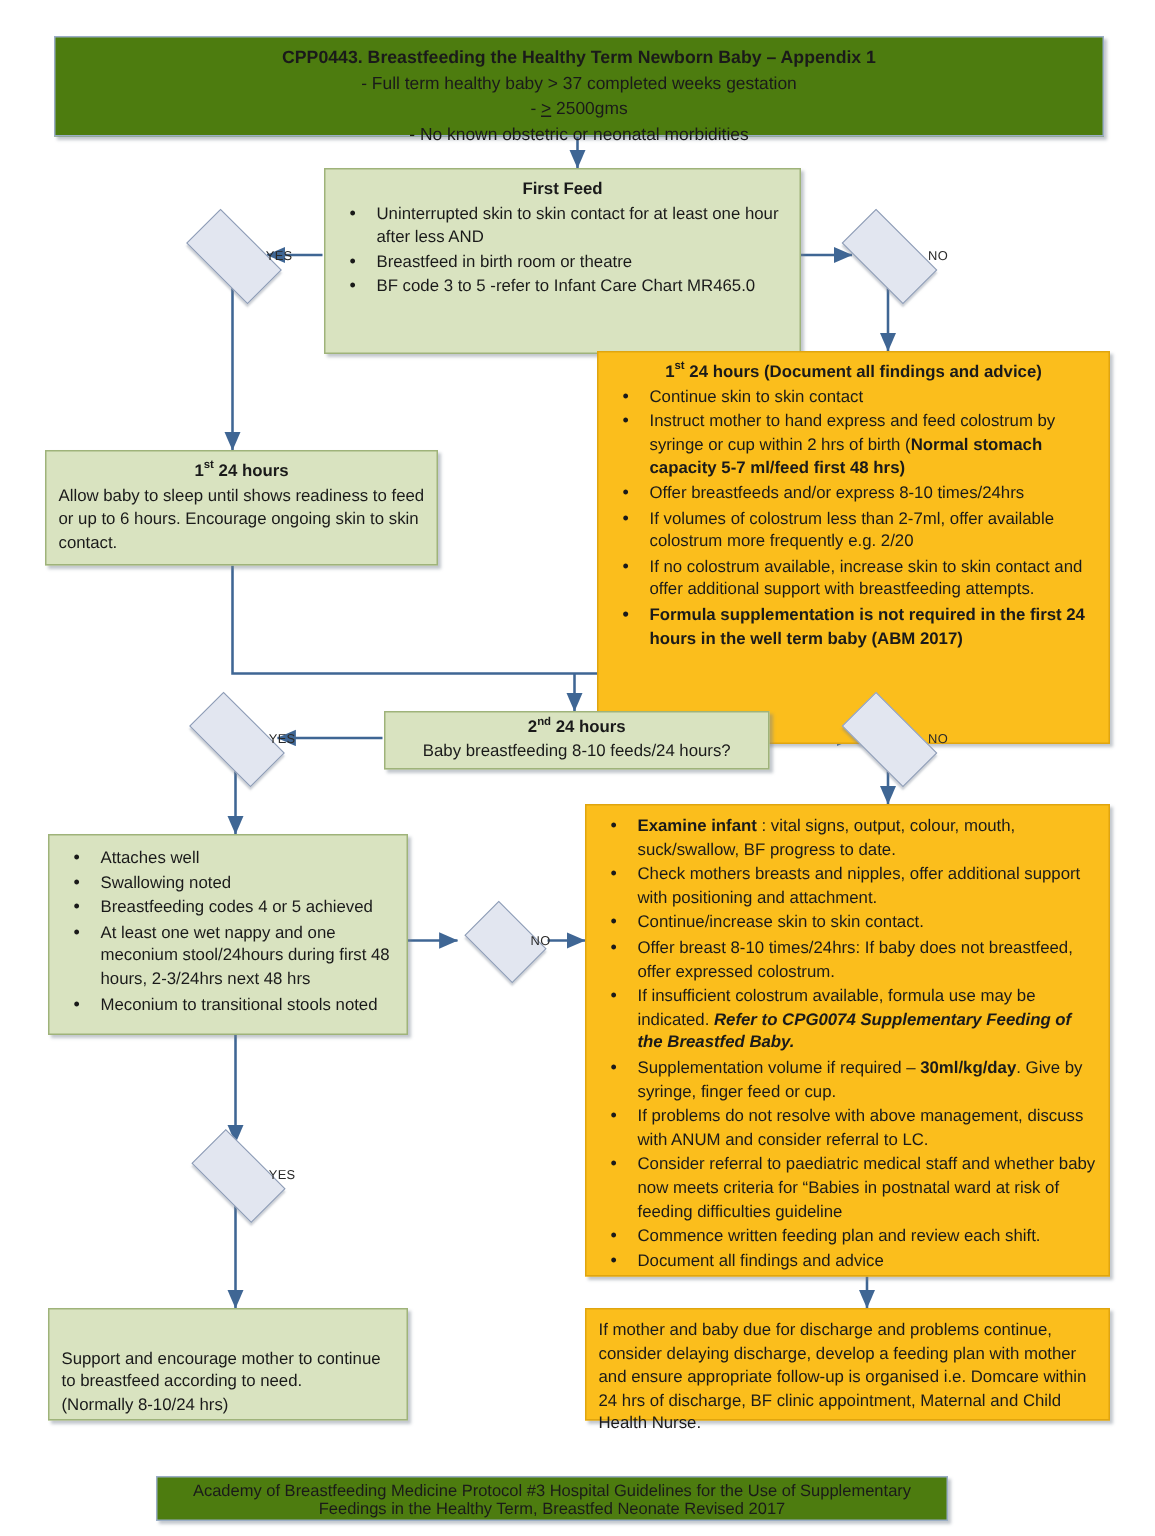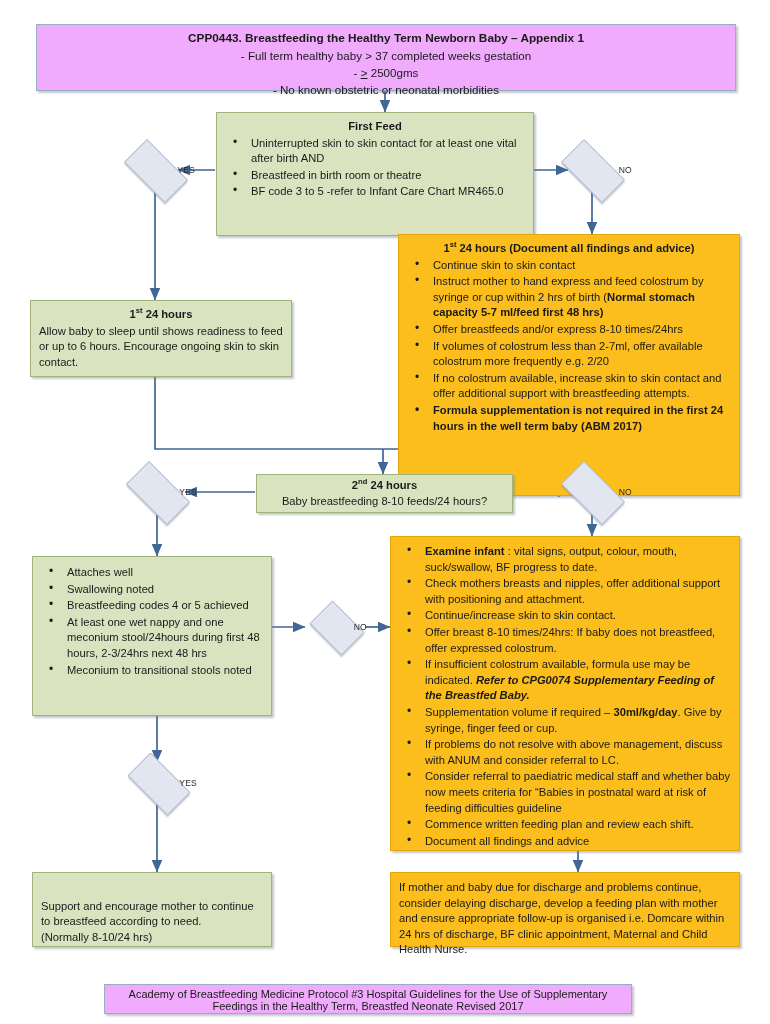--- a/index.html
+++ b/index.html
@@ -7,21 +7,21 @@
     width:770px;height:1024px;position:relative;overflow:hidden;
     font-family:"Liberation Sans", sans-serif;
     color:#1a1a1a;
     -webkit-font-smoothing:antialiased;
   }
   #flow-svg{position:absolute;left:0;top:0;width:770px;height:1024px;}
   .node{position:absolute;box-sizing:border-box;}
 
   
   .box-blue{
-    background:#f0abfc;
+    background:#4d7c0f;
     border:1px solid #9aadc6;
     box-shadow:2px 2px 2px rgba(120,130,145,.45);
   }
   .box-green{
     background:#d9e3c0;
     border:1px solid #9fb37a;
     box-shadow:2px 2px 2px rgba(120,130,145,.45);
   }
   .box-orange{
     background:#fbbe1c;
@@ -115,21 +115,21 @@
   <div class="hdr-line">- Full term healthy baby  &gt; 37 completed weeks gestation</div>
   <div class="hdr-line">
     <span>- </span><span class="u-underline">&gt;</span><span> 2500gms</span>
   </div>
   <div class="hdr-line">- No known obstetric or neonatal morbidities</div>
 </div>
 
 <div class="node box-green pad t11" style="left:216px;top:112px;width:318px;height:124px;">
   <div class="title-line">First Feed</div>
   <ul class="bl">
-    <li>Uninterrupted skin to skin contact for at least one vital after birth AND</li>
+    <li>Uninterrupted skin to skin contact for at least one hour after less AND</li>
     <li>Breastfeed in birth room or theatre</li>
     <li>BF code 3 to 5 -refer to Infant Care Chart MR465.0</li>
   </ul>
 </div>
 
 <div class="diamond" style="left:115px;top:148px;width:80px;height:44px;">
   <span class="dshape"></span>
   <span class="dlabel">YES</span>
 </div>
 <div class="diamond" style="left:552px;top:148px;width:80px;height:44px;">
@@ -167,21 +167,21 @@
 
 <div class="diamond" style="left:117px;top:470px;width:80px;height:44px;">
   <span class="dshape"></span>
   <span class="dlabel">YES</span>
 </div>
 <div class="diamond" style="left:552px;top:470px;width:80px;height:44px;">
   <span class="dshape"></span>
   <span class="dlabel">NO</span>
 </div>
 
-<div class="node box-green pad t11" style="left:32px;top:556px;width:240px;height:160px;padding-top:8px;">
+<div class="node box-green pad t11" style="left:32px;top:556px;width:240px;height:134px;padding-top:8px;">
   <ul class="bl">
     <li>Attaches well</li>
     <li>Swallowing noted</li>
     <li>Breastfeeding codes 4 or 5 achieved</li>
     <li>At least one wet nappy and one meconium stool/24hours during first 48 hours, 2-3/24hrs next 48 hrs</li>
     <li>Meconium to transitional stools noted</li>
   </ul>
 </div>
 
 <div class="diamond" style="left:305px;top:605px;width:62px;height:44px;">

